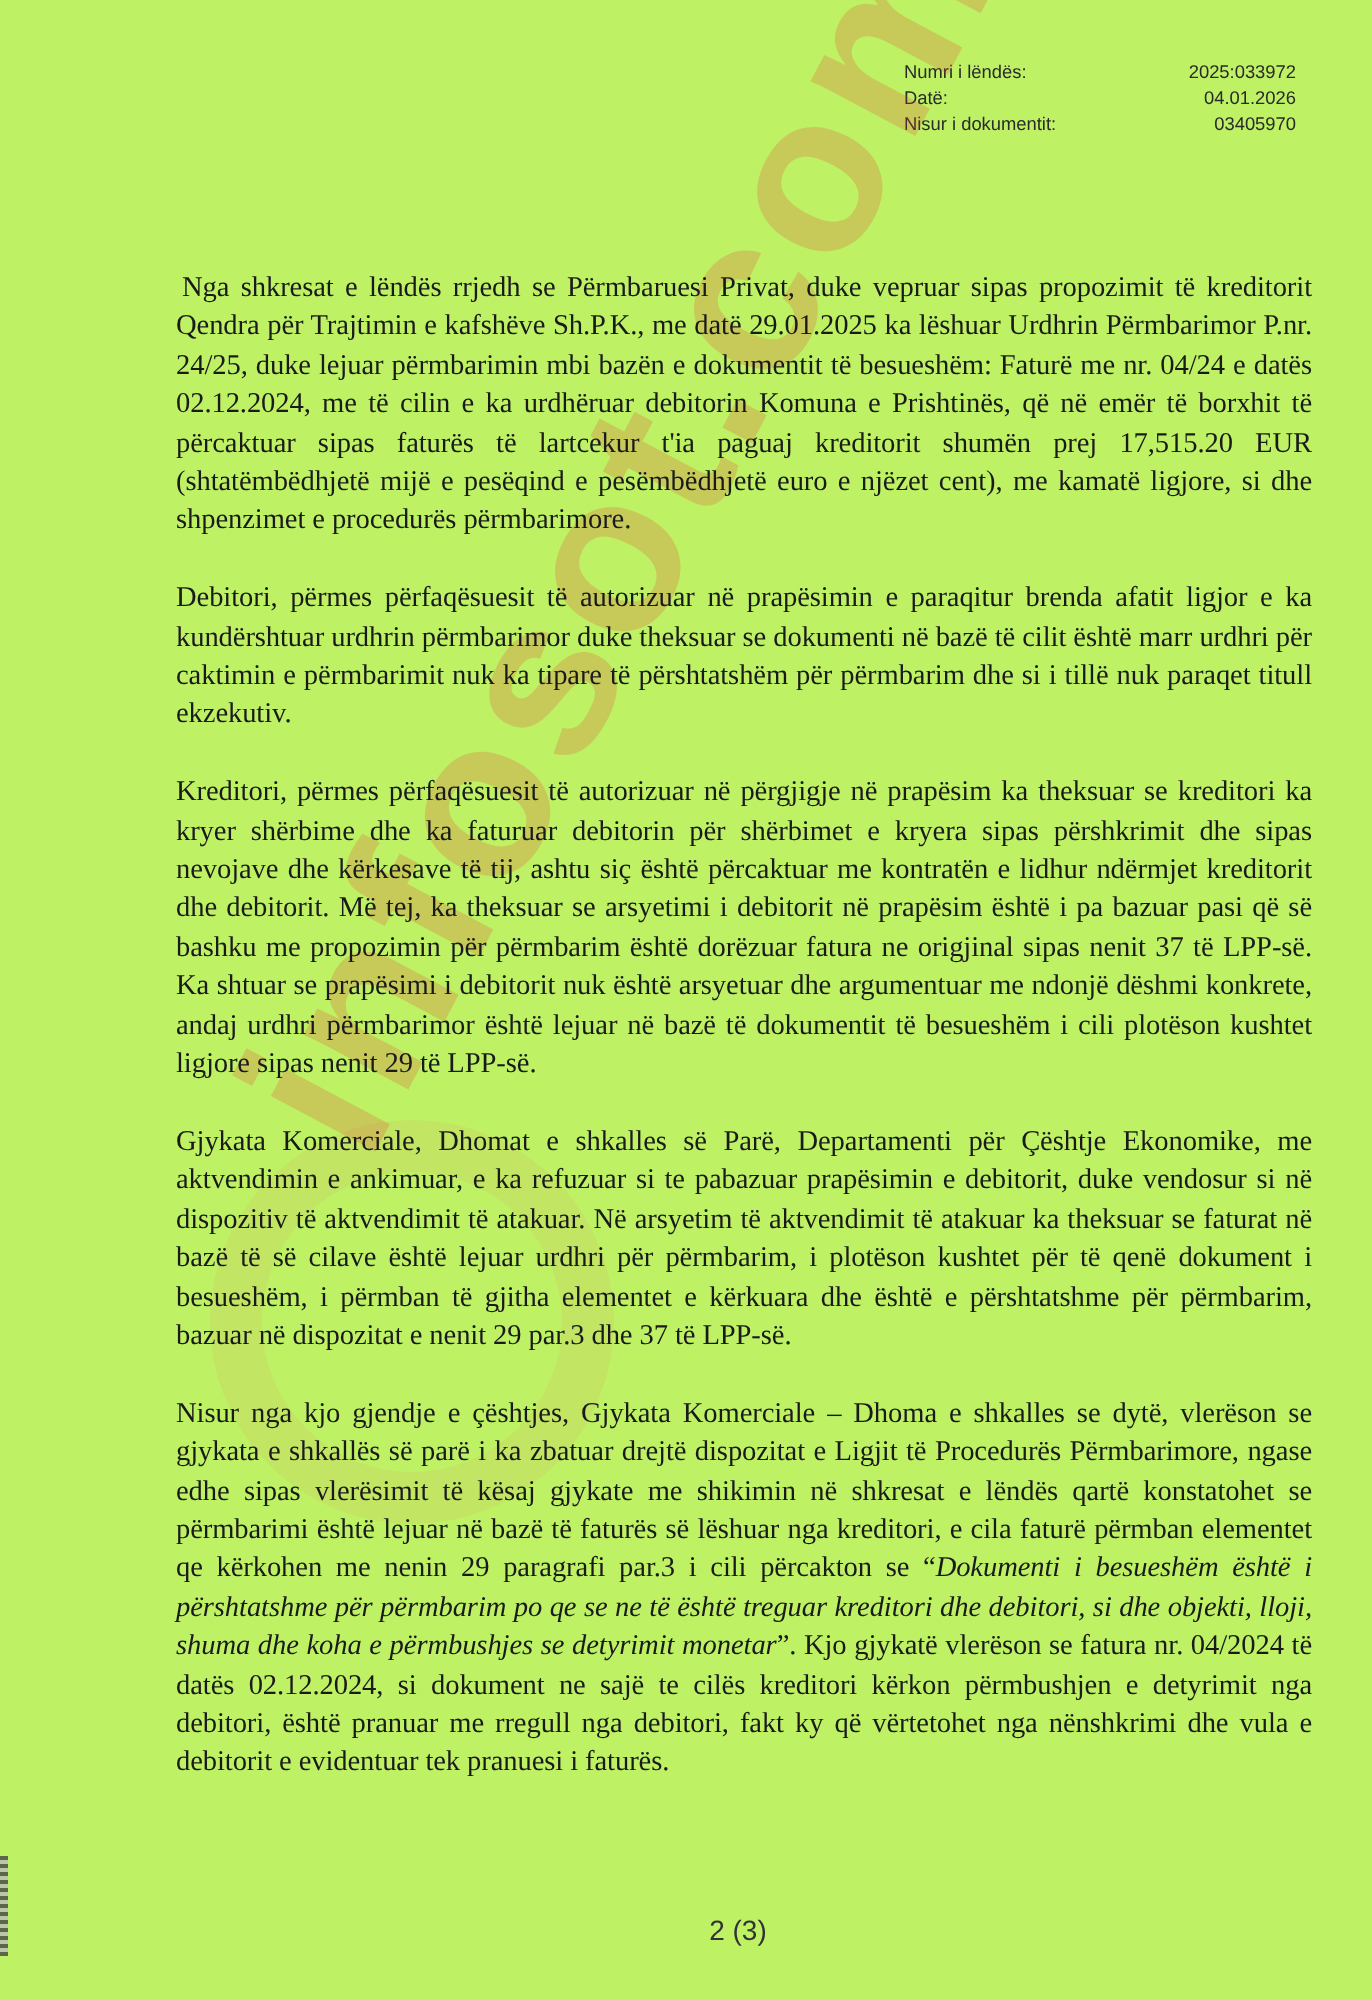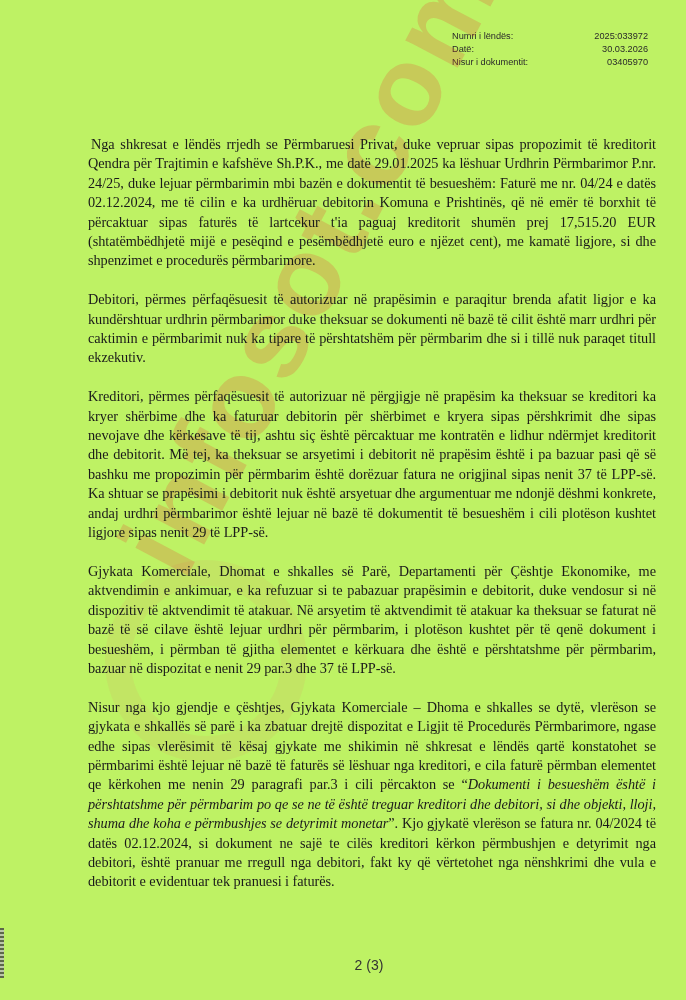--- a/index.html
+++ b/index.html
@@ -108,21 +108,21 @@
 
 <div class="page">
 
   <div class="meta-table">
     <div class="meta-row">
       <span class="meta-label">Numri i lëndës:</span>
       <span class="meta-value">2025:033972</span>
     </div>
     <div class="meta-row">
       <span class="meta-label">Datë:</span>
-      <span class="meta-value">30.03.2026</span>
+      <span class="meta-value">04.01.2026</span>
     </div>
     <div class="meta-row">
       <span class="meta-label">Nisur i dokumentit:</span>
       <span class="meta-value">03405970</span>
     </div>
   </div>
 
   <div class="watermark-ring"></div>
   <div class="watermark">infosot.com</div>
 

